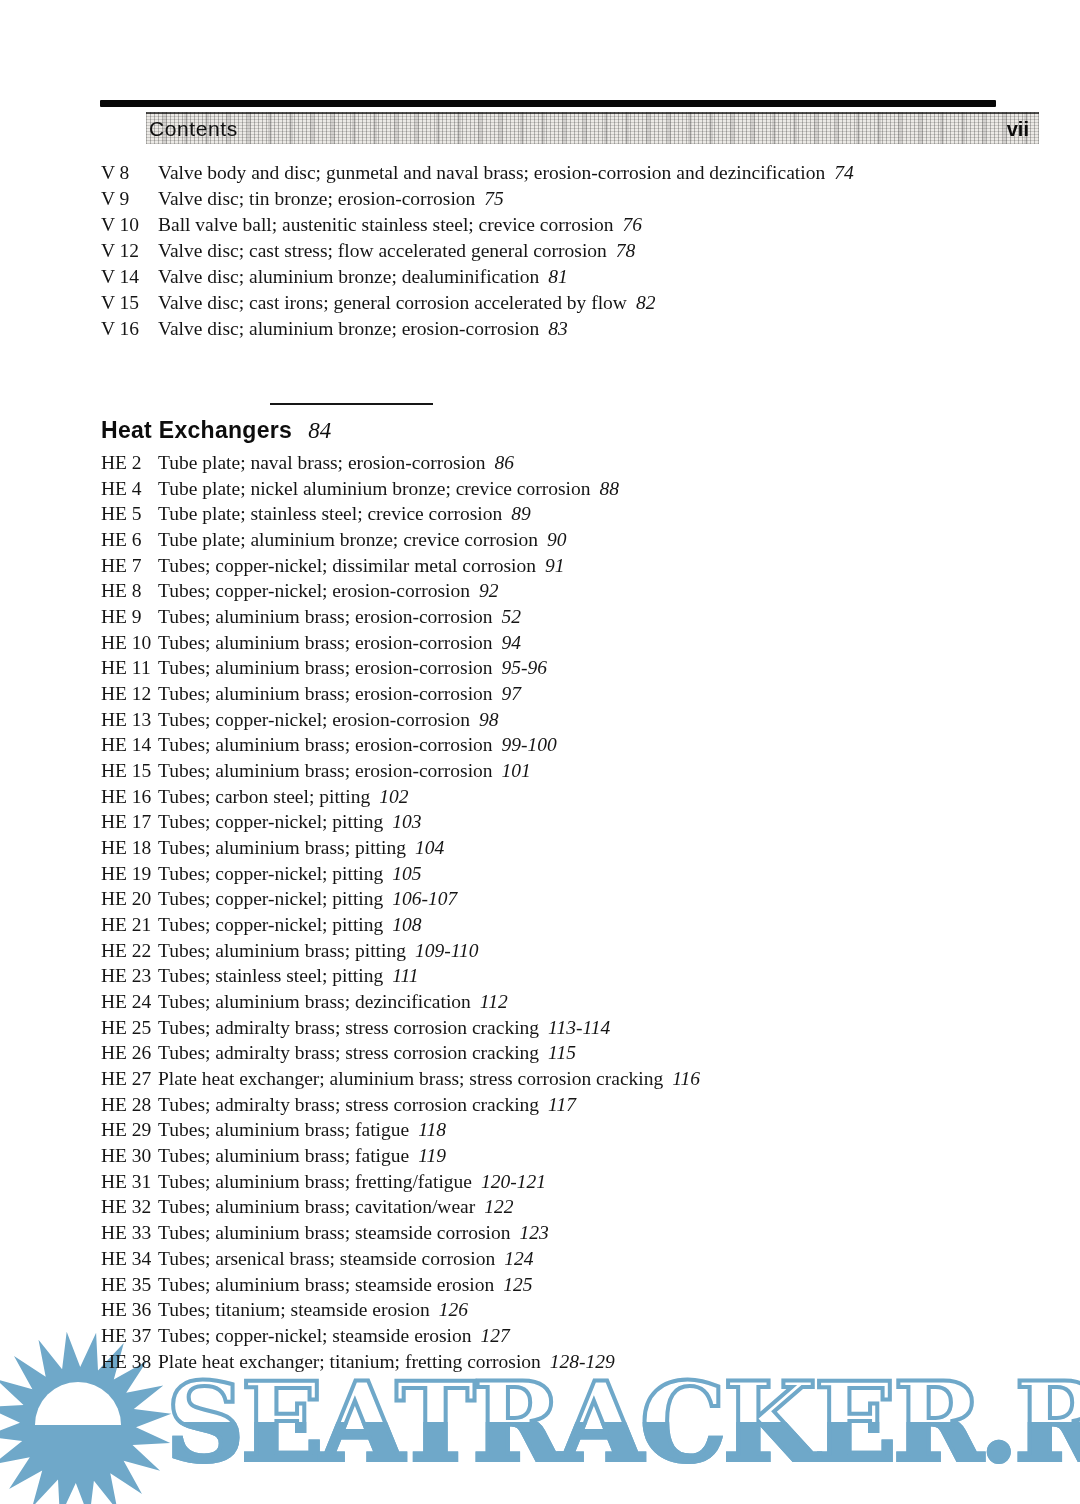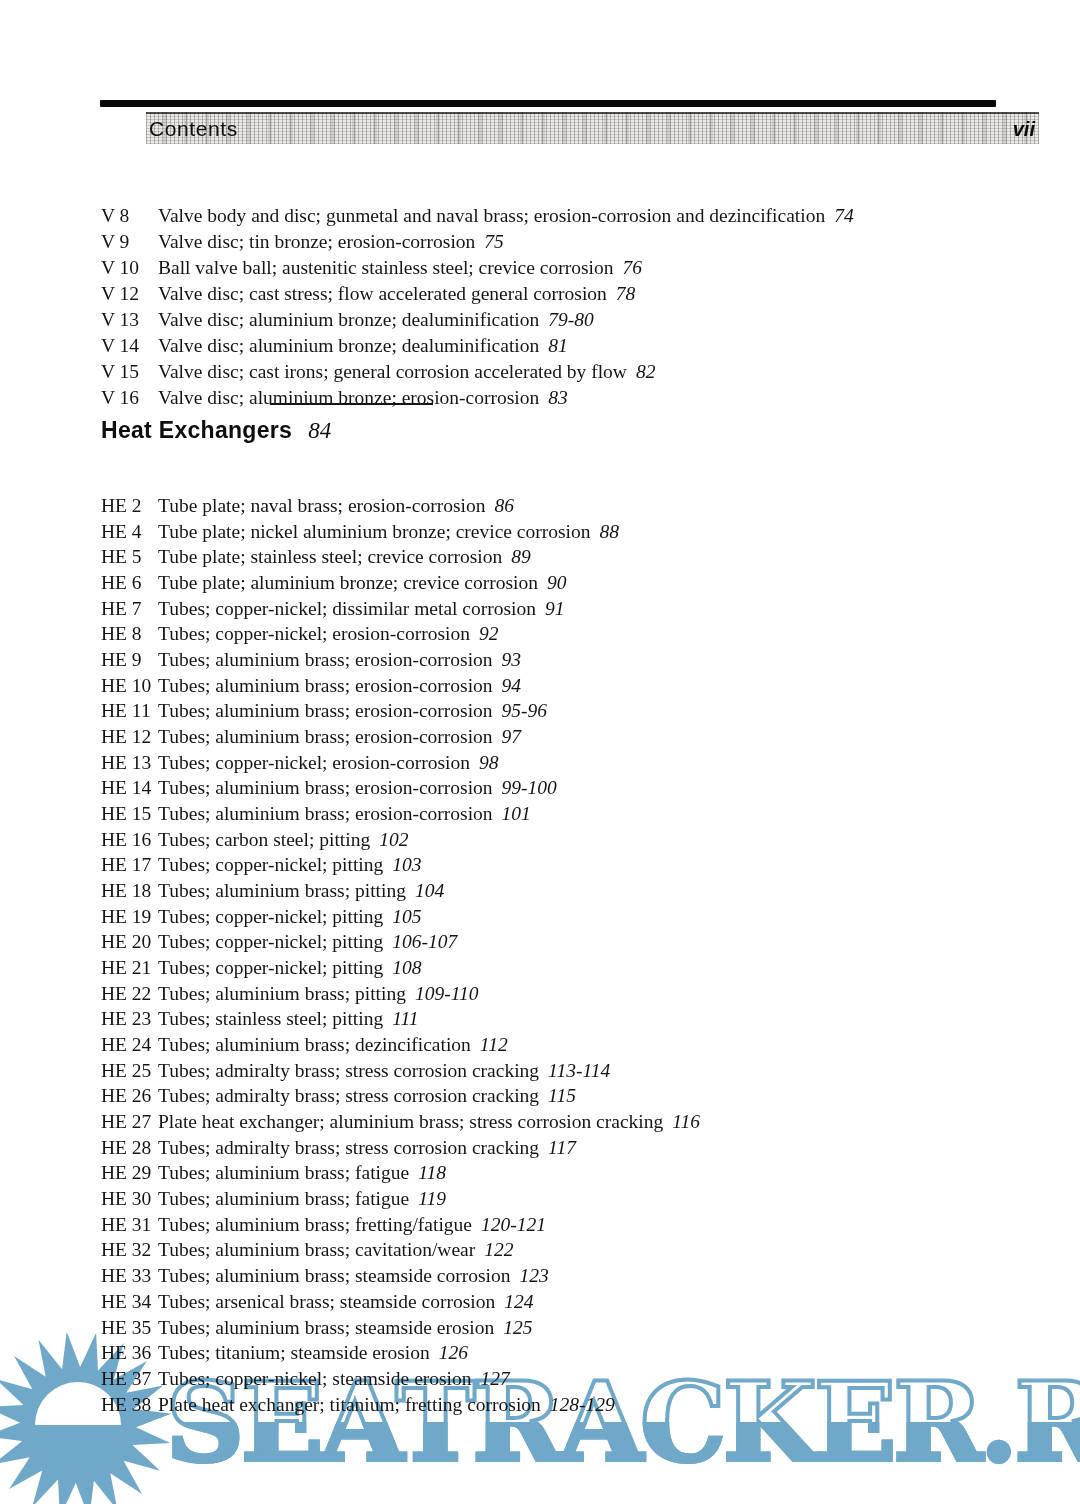--- a/index.html
+++ b/index.html
@@ -27,34 +27,34 @@
     display:flex; align-items:center; justify-content:space-between;
     padding:0 4px 0 3px;
     margin-left:46px;
   }
   .header-title{
     font-family:"Liberation Sans", sans-serif;
     font-size:21px; letter-spacing:.6px; color:#101010;
   }
   .header-page{
     font-family:"Liberation Sans", sans-serif;
-    font-weight:bold; font-style:italic; font-size:20px; color:#0b0b0b;
-    padding-right:0;
+    font-weight:bold; font-size:20px; color:#0b0b0b;
+    padding-right:6px;
   }
 
   
   .toc-list{ position:absolute; z-index:2; }
   #valves-list{ left:101px; top:160px; }
   #he-list{ left:101px; top:450px; }
   .row{
     height:26px; line-height:26px; white-space:nowrap;
     font-size:19.5px; color:#151515;
   }
   #he-list .row{ height:25.68px; line-height:25.68px; }
-  .row .lbl{ display:inline-block; width:57px;margin-top:43px; }
+  .row .lbl{ display:inline-block; width:57px; }
   .row .pg{ font-style:italic; margin-left:9px; }
 
   .section-divider{
     position:absolute; left:270px; top:403px; width:163px; height:2px;
     background:#161616; z-index:2;
   }
   .section-heading{
     position:absolute; left:101px; top:417px; z-index:2;
     font-family:"Liberation Sans", sans-serif;
     font-weight:bold; font-size:23px; color:#0d0d0d;
@@ -93,40 +93,39 @@
   <div class="header-band">
     <span class="header-title">Contents</span>
     <span class="header-page">vii</span>
   </div>
 
   <div id="valves-list" class="toc-list">
       <div class="row"><span class="lbl">V 8</span><span class="desc">Valve body and disc; gunmetal and naval brass; erosion-corrosion and dezincification</span><span class="pg">74</span></div>
       <div class="row"><span class="lbl">V 9</span><span class="desc">Valve disc; tin bronze; erosion-corrosion</span><span class="pg">75</span></div>
       <div class="row"><span class="lbl">V 10</span><span class="desc">Ball valve ball; austenitic stainless steel; crevice corrosion</span><span class="pg">76</span></div>
       <div class="row"><span class="lbl">V 12</span><span class="desc">Valve disc; cast stress; flow accelerated general corrosion</span><span class="pg">78</span></div>
-      <div class="row"><span class="lbl">V 13</span><span class="desc">Valve disc; aluminium bronze; dealuminification</span><span class="pg">79-80</span></div>
       <div class="row"><span class="lbl">V 14</span><span class="desc">Valve disc; aluminium bronze; dealuminification</span><span class="pg">81</span></div>
       <div class="row"><span class="lbl">V 15</span><span class="desc">Valve disc; cast irons; general corrosion accelerated by flow</span><span class="pg">82</span></div>
       <div class="row"><span class="lbl">V 16</span><span class="desc">Valve disc; aluminium bronze; erosion-corrosion</span><span class="pg">83</span></div>
     </div>
 
   <div class="section-divider"></div>
 
   <div class="section-heading">
     <span>Heat Exchangers</span><span class="hpage">84</span>
   </div>
 
   <div id="he-list" class="toc-list">
       <div class="row"><span class="lbl">HE 2</span><span class="desc">Tube plate; naval brass; erosion-corrosion</span><span class="pg">86</span></div>
       <div class="row"><span class="lbl">HE 4</span><span class="desc">Tube plate; nickel aluminium bronze; crevice corrosion</span><span class="pg">88</span></div>
       <div class="row"><span class="lbl">HE 5</span><span class="desc">Tube plate; stainless steel; crevice corrosion</span><span class="pg">89</span></div>
       <div class="row"><span class="lbl">HE 6</span><span class="desc">Tube plate; aluminium bronze; crevice corrosion</span><span class="pg">90</span></div>
       <div class="row"><span class="lbl">HE 7</span><span class="desc">Tubes; copper-nickel; dissimilar metal corrosion</span><span class="pg">91</span></div>
       <div class="row"><span class="lbl">HE 8</span><span class="desc">Tubes; copper-nickel; erosion-corrosion</span><span class="pg">92</span></div>
-      <div class="row"><span class="lbl">HE 9</span><span class="desc">Tubes; aluminium brass; erosion-corrosion</span><span class="pg">93</span></div>
+      <div class="row"><span class="lbl">HE 9</span><span class="desc">Tubes; aluminium brass; erosion-corrosion</span><span class="pg">52</span></div>
       <div class="row"><span class="lbl">HE 10</span><span class="desc">Tubes; aluminium brass; erosion-corrosion</span><span class="pg">94</span></div>
       <div class="row"><span class="lbl">HE 11</span><span class="desc">Tubes; aluminium brass; erosion-corrosion</span><span class="pg">95-96</span></div>
       <div class="row"><span class="lbl">HE 12</span><span class="desc">Tubes; aluminium brass; erosion-corrosion</span><span class="pg">97</span></div>
       <div class="row"><span class="lbl">HE 13</span><span class="desc">Tubes; copper-nickel; erosion-corrosion</span><span class="pg">98</span></div>
       <div class="row"><span class="lbl">HE 14</span><span class="desc">Tubes; aluminium brass; erosion-corrosion</span><span class="pg">99-100</span></div>
       <div class="row"><span class="lbl">HE 15</span><span class="desc">Tubes; aluminium brass; erosion-corrosion</span><span class="pg">101</span></div>
       <div class="row"><span class="lbl">HE 16</span><span class="desc">Tubes; carbon steel; pitting</span><span class="pg">102</span></div>
       <div class="row"><span class="lbl">HE 17</span><span class="desc">Tubes; copper-nickel; pitting</span><span class="pg">103</span></div>
       <div class="row"><span class="lbl">HE 18</span><span class="desc">Tubes; aluminium brass; pitting</span><span class="pg">104</span></div>
       <div class="row"><span class="lbl">HE 19</span><span class="desc">Tubes; copper-nickel; pitting</span><span class="pg">105</span></div>

